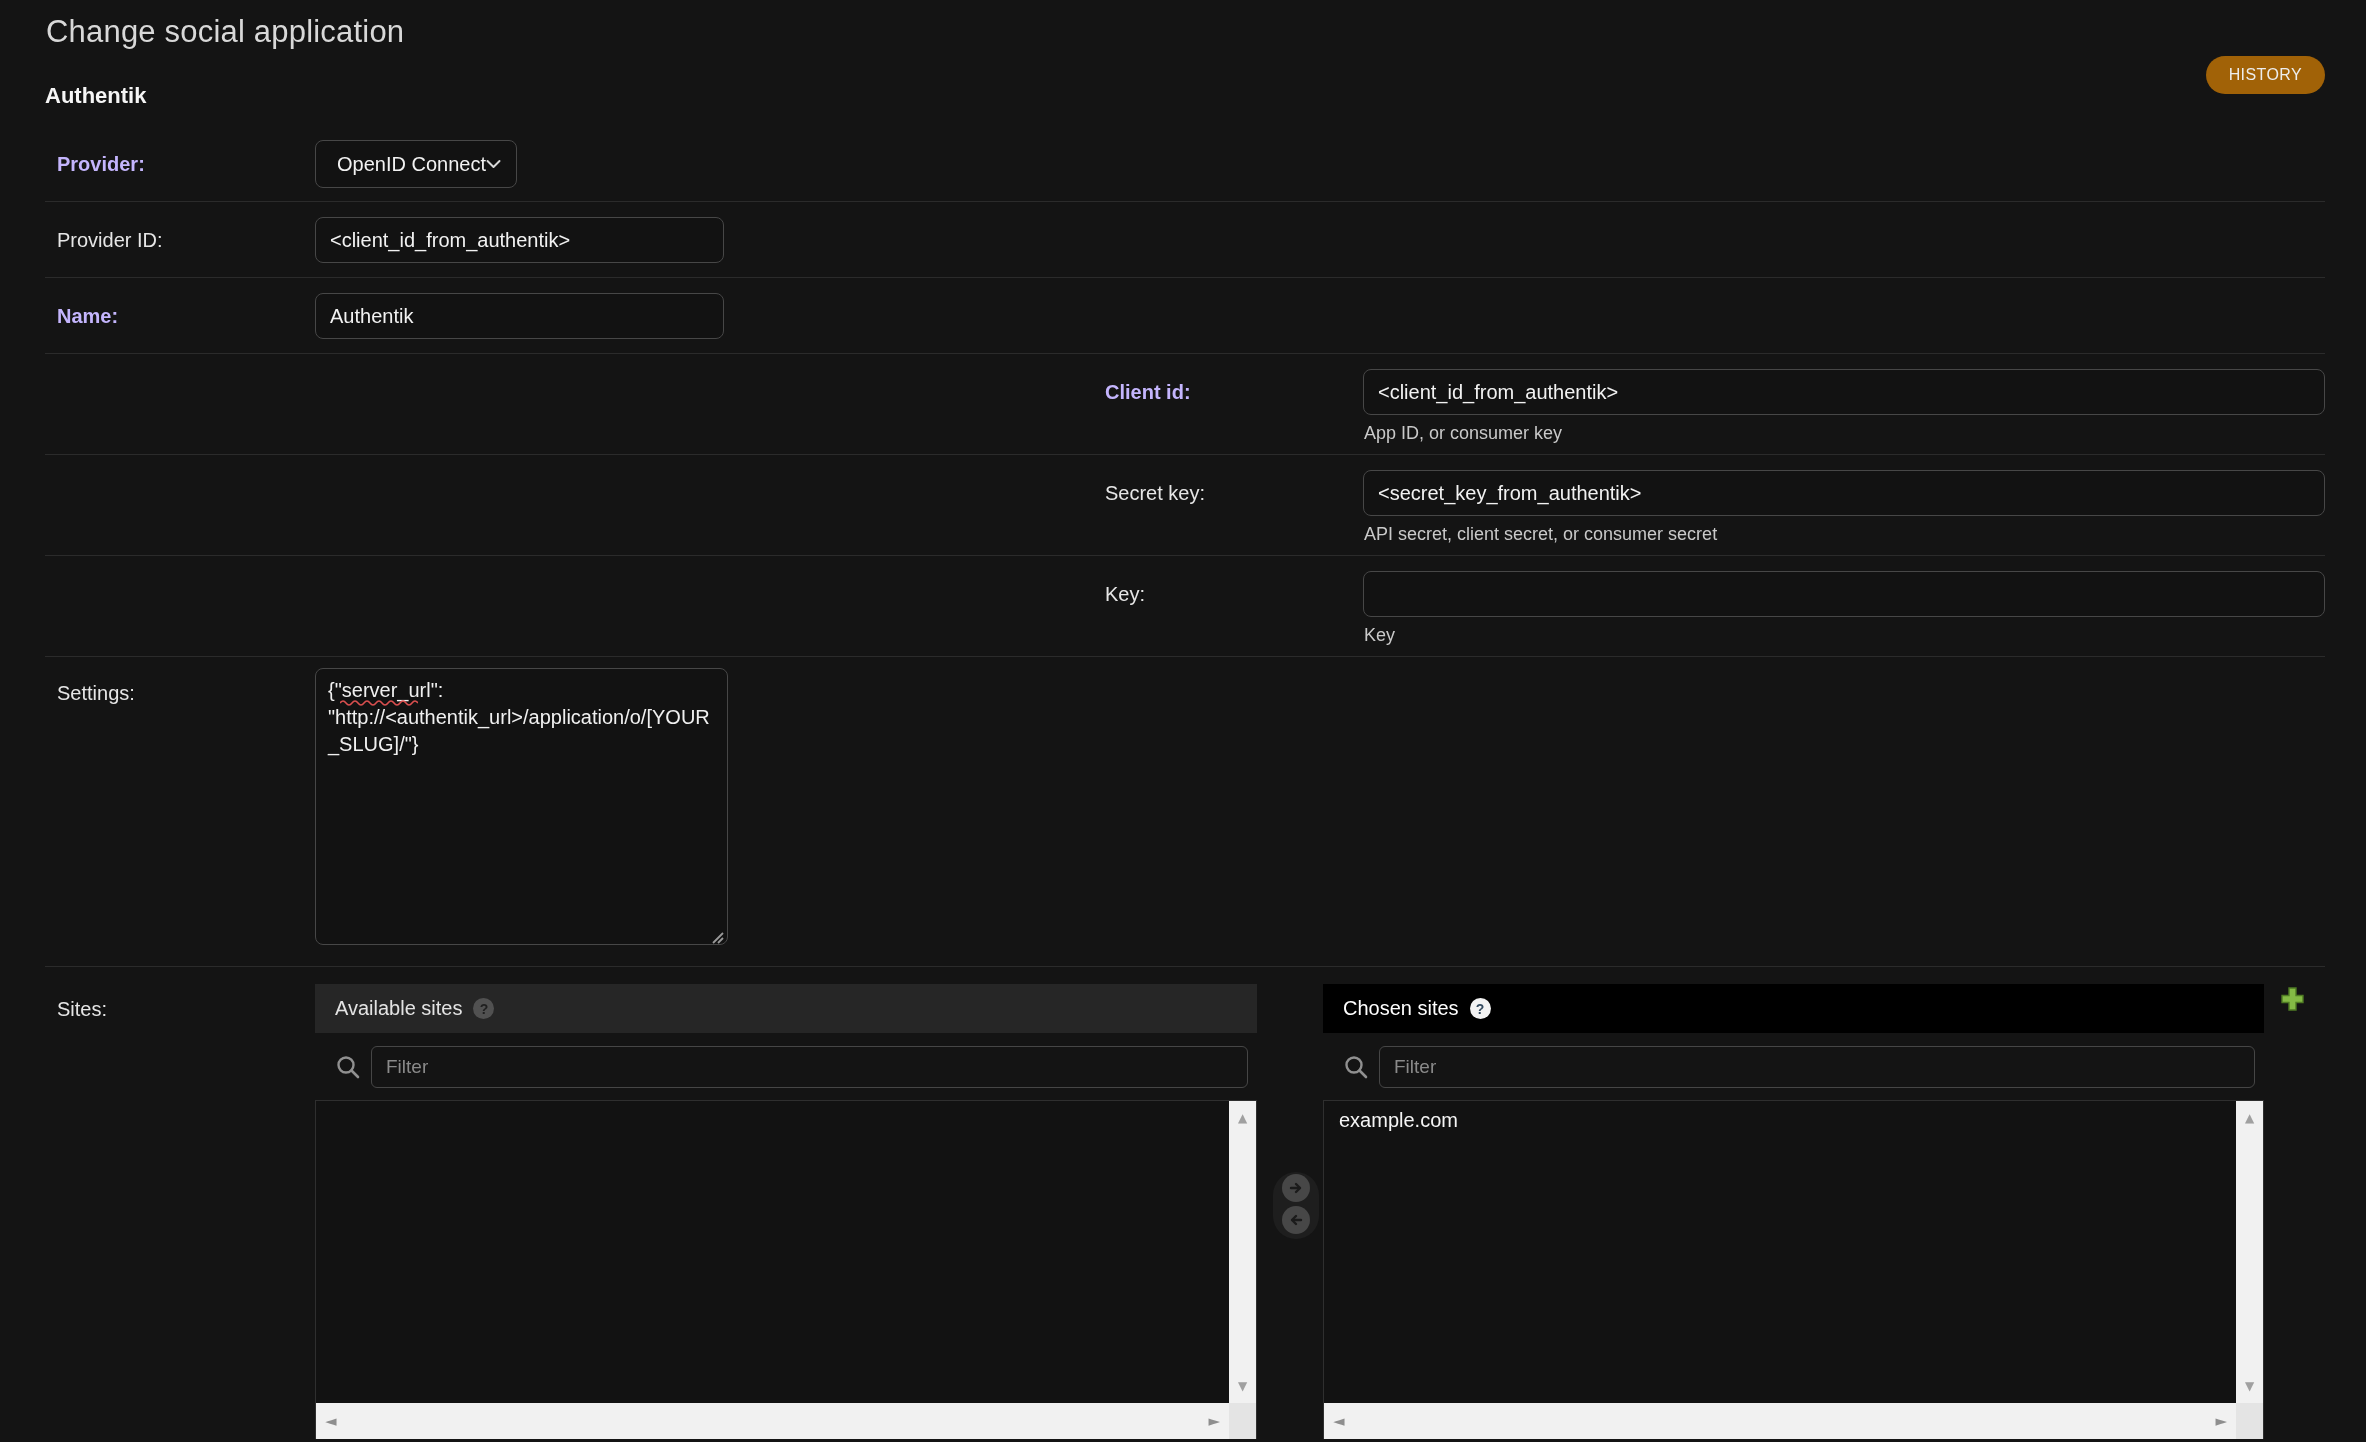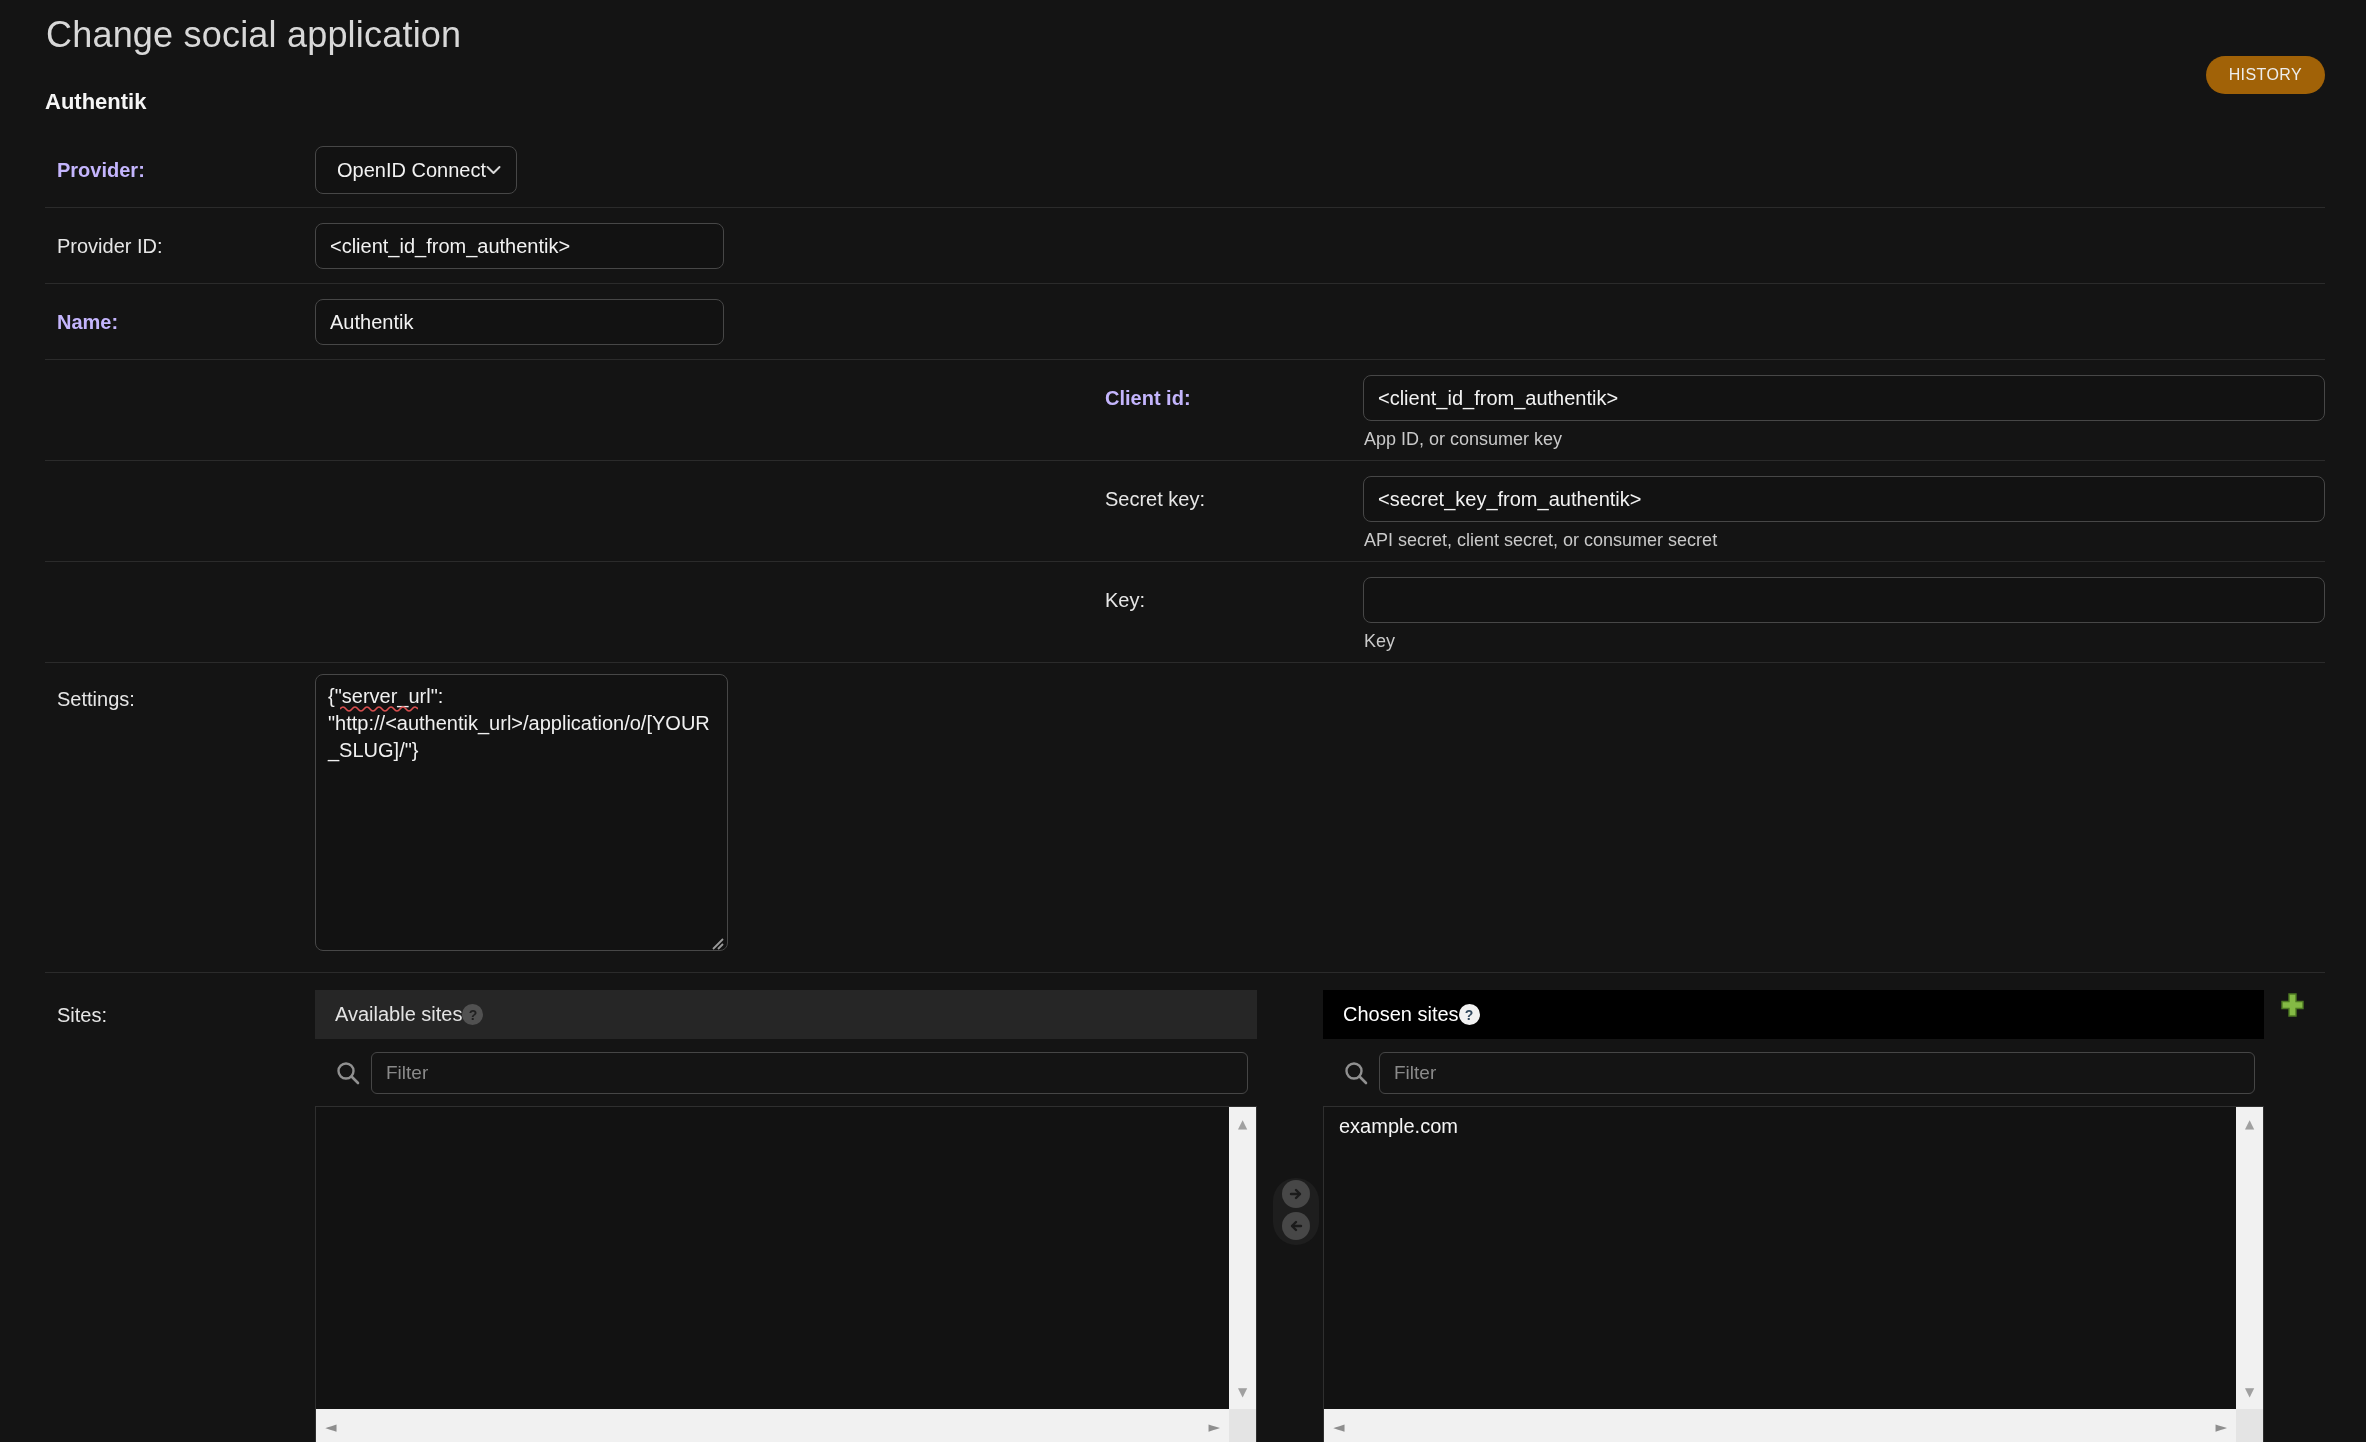--- a/index.html
+++ b/index.html
@@ -2,21 +2,21 @@
 <html><head>
 <meta charset="utf-8">
 <style>
   html,body{margin:0;padding:0;background:#0e0e0e;}
   .screen{
     position:relative;width:2366px;height:1442px;overflow:hidden;
     background:#141414;color:#e8e8e8;
     font-family:"Liberation Sans","DejaVu Sans",sans-serif;
   }
   
-  .h1{margin:0;padding:14px 0 0 46px;font-size:36px;font-weight:300;color:#d8d8d8;letter-spacing:.2px;}
+  .h1{margin:0;padding:14px 0 0 46px;font-size:31px;font-weight:300;color:#d8d8d8;letter-spacing:.2px;}
   .object-tools{position:absolute;top:56px;right:41px;}
   .btn-history{
     background:#a16207;border:none;color:#ededed;font-family:inherit;
     font-size:16px;letter-spacing:.4px;padding:10px 23px;border-radius:20px;cursor:pointer;
   }
   .h2{margin:33px 0 10px 45px;font-size:22px;font-weight:bold;color:#f5f5f5;}
   
   .form{margin-left:45px;width:2280px;}
   .row{display:flex;border-bottom:1px solid #2b2b2b;box-sizing:border-box;}
   .lbl{flex:0 0 270px;width:270px;box-sizing:border-box;padding-left:12px;font-size:20px;color:#e6e6e6;}
@@ -47,21 +47,21 @@
     resize:none;outline:none;overflow:hidden;overflow-wrap:break-word;word-break:break-word;
   }
   .squiggle{position:absolute;left:25px;top:31px;pointer-events:none;}
   .resize-grip{position:absolute;right:4px;bottom:5px;}
   
   .sites-area{position:relative;width:2010px;height:455px;}
   .panel{position:absolute;top:0;height:455px;}
   .panel.available{left:0;width:942px;}
   .panel.chosen{left:1008px;width:941px;}
   .panel-h2{
-    height:49px;display:flex;align-items:center;padding-left:20px;font-size:20px;box-sizing:border-box;
+    height:49px;display:flex;align-items:center;gap:11px;padding-left:20px;font-size:20px;box-sizing:border-box;
   }
   .panel.available .panel-h2{background:#262626;color:#e3e3e3;}
   .panel.chosen .panel-h2{background:#000000;color:#ffffff;}
   .helpicon{
     width:21px;height:21px;border-radius:50%;display:flex;align-items:center;justify-content:center;
     font-size:14px;font-weight:bold;cursor:default;
   }
   .panel.available .helpicon{background:#515151;color:#1f1f1f;}
   .panel.chosen .helpicon{background:#f2f2f2;color:#32495e;}
   .filter-row{height:67px;display:flex;align-items:center;gap:10px;padding:0 9px 0 20px;box-sizing:border-box;}

